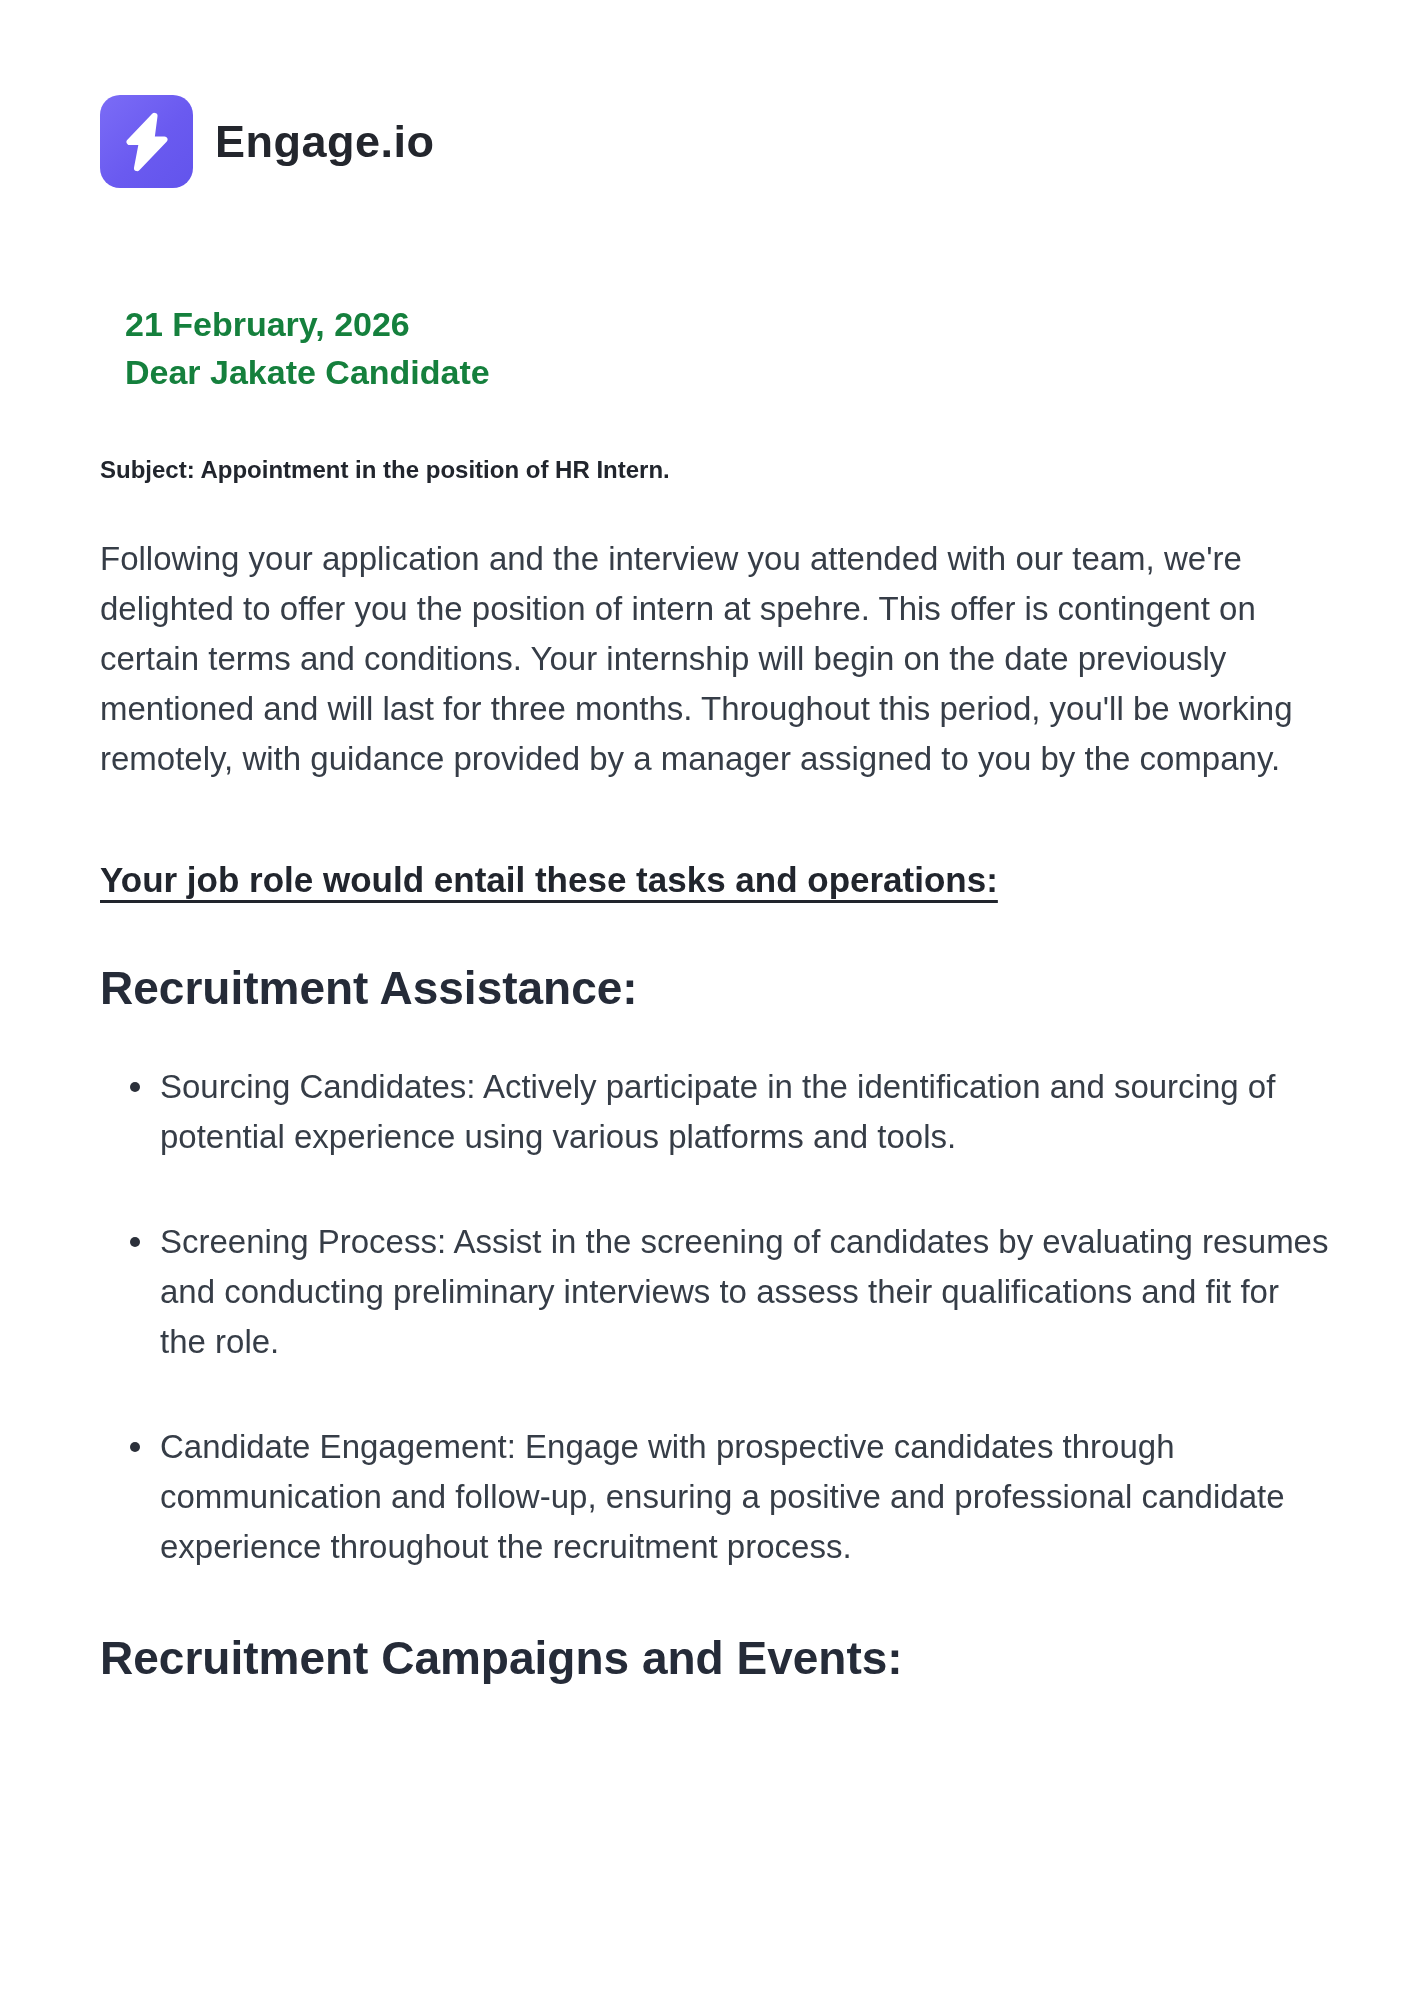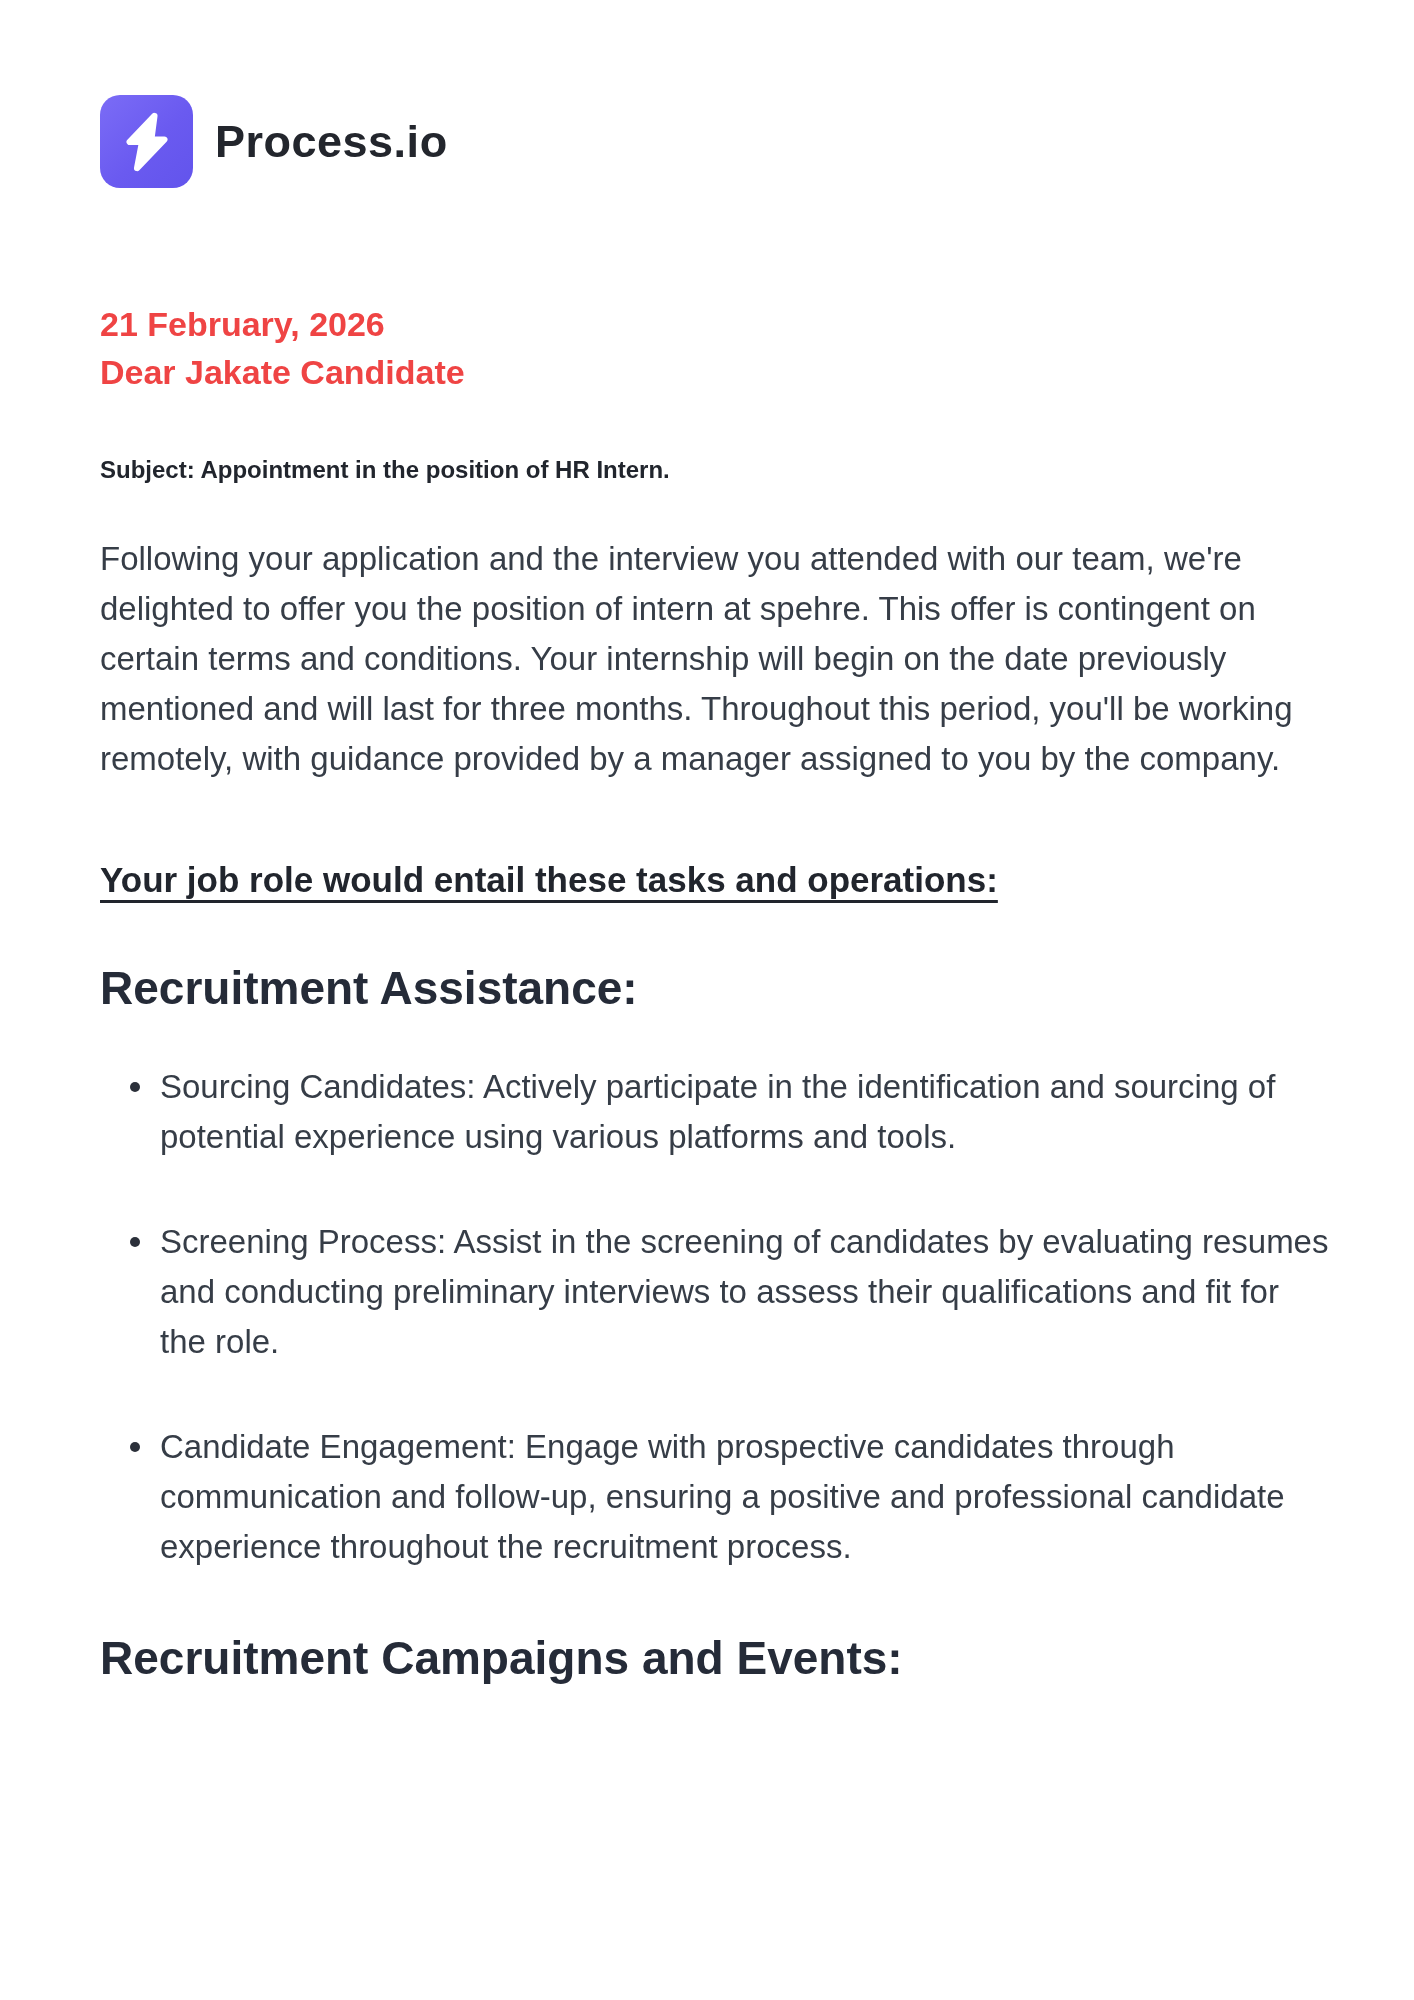--- a/index.html
+++ b/index.html
@@ -41,21 +41,22 @@
     color: #23262d;
     letter-spacing: 0.5px;
   }
 
   
   .date-block {
     margin-top: 112px;
     font-size: 34px;
     line-height: 48px;
     font-weight: 700;
-    color: #ef4444;
+    color: #15803d;
+    margin-left: 25px;
   }
   .subject {
     margin-top: 50px;
     font-size: 24px;
     line-height: 48px;
     font-weight: 700;
     color: #21252d;
   }
   .body-text {
     margin-top: 40px;
@@ -114,21 +115,21 @@
 
 <div class="page">
   <div class="content">
 
     <div class="brand">
       <div class="logo-tile">
         <svg viewBox="0 0 100 100" aria-hidden="true">
           <path d="M 62 8 L 22 50 H 42 L 34 92 L 78 46 H 57 Z" fill="#ffffff" stroke="#ffffff" stroke-width="10" stroke-linejoin="round"></path>
         </svg>
       </div>
-      <div class="brand-name">Process.io</div>
+      <div class="brand-name">Engage.io</div>
     </div>
 
     <div class="date-block">
       <div>21 February, 2026</div>
       <div>Dear Jakate Candidate</div>
     </div>
 
     <div class="subject">Subject: Appointment in the position of HR Intern.</div>
 
     <div class="body-text">Following your application and the interview you attended with our team, we're delighted to offer you the position of intern at spehre. This offer is contingent on certain terms and conditions. Your internship will begin on the date previously mentioned and will last for three months. Throughout this period, you'll be working remotely, with guidance provided by a manager assigned to you by the company.</div>

